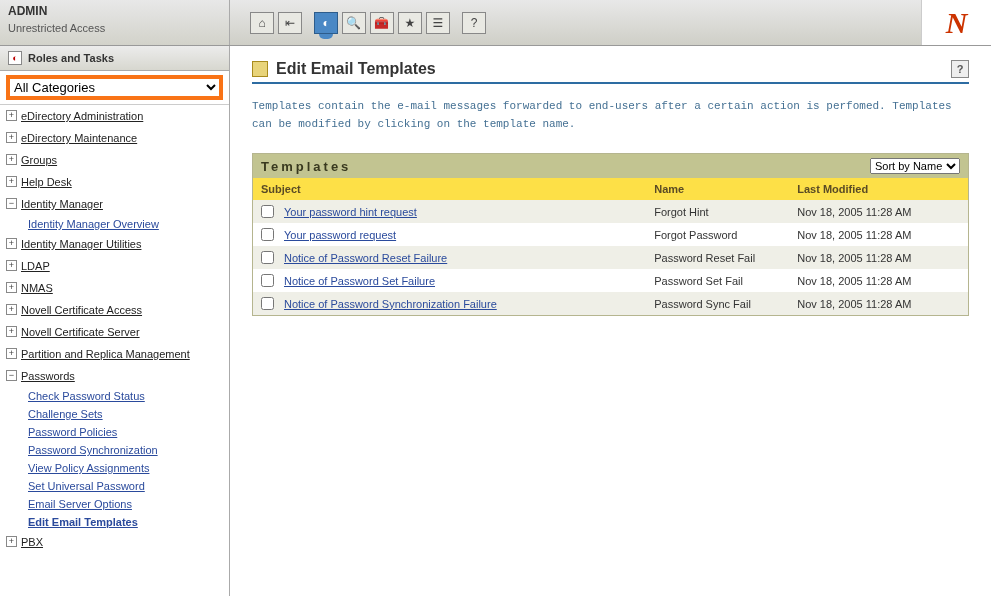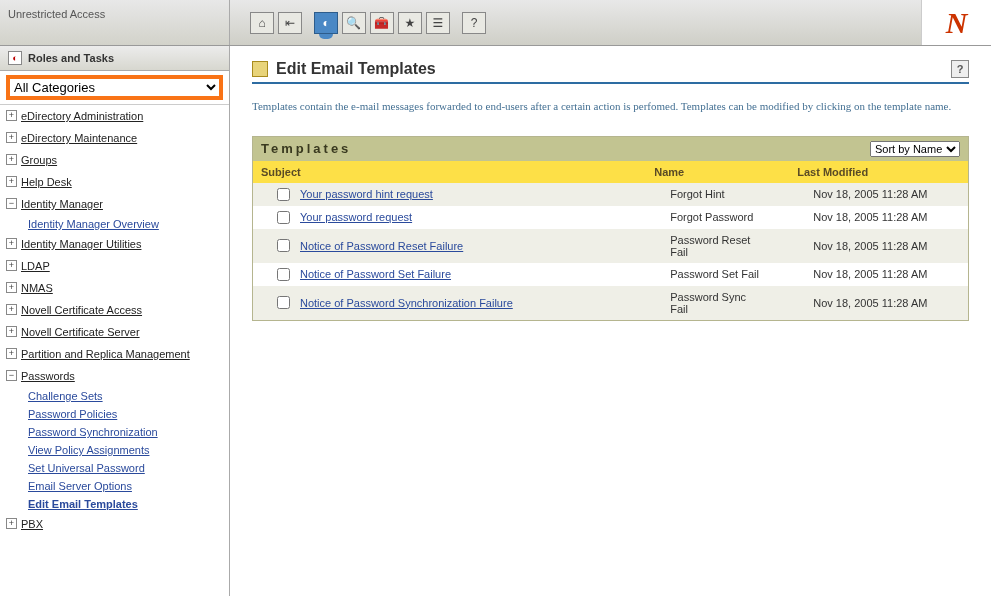--- a/index.html
+++ b/index.html
@@ -158,21 +158,21 @@
   }
   .help-btn {
     width: 18px; height: 18px; border: 1px solid #888; background: #eee;
     display: flex; align-items: center; justify-content: center; cursor: pointer;
     font-weight: bold; color: #555;
   }
   .intro-text {
     color: #447093;
     margin: 14px 0 20px 0;
     line-height: 1.6;
-    font-family: Liberation Serif, serif;
+    font-family: Liberation Mono, monospace;
   }
   
   .templates-wrap {
     border: 1px solid #b5b58f;
   }
   .templates-titlebar {
     background: #c2c491;
     display: flex; align-items: center; justify-content: space-between;
     padding: 4px 8px;
     gap: 20px;
@@ -193,34 +193,35 @@
   }
   table.tmpl th {
     text-align: left;
     font-weight: bold;
     color: #5a4b25;
     padding: 5px 8px;
     background: #fde047;
     font-size: 11px;
   }
   table.tmpl td {
-    padding: 5px 24px;
+    padding: 5px 8px;
     font-size: 11px;
     color: #333;
   }
   table.tmpl tr.alt { background: #efefe7; }
   .subj-cell { display: flex; align-items: center; gap: 10px; }
   .subj-cell input[type=checkbox] { margin: 0; }
   .subj-link { color: #2a4a9c; text-decoration: underline; cursor: pointer; }
 </style>
 </head>
 <body>
 
 <div class="topbar">
   <div class="topbar-left">
+    <div class="admin-label">ADMIN</div>
     <div class="access-label">Unrestricted Access</div>
   </div>
   <div class="topbar-center" id="topbar-icons">
       <div class="ticon">⌂</div>
       <div class="ticon" style="margin-right: 8px;">⇤</div>
       <div class="ticon active">◐</div>
       <div class="ticon">🔍</div>
       <div class="ticon">🧰</div>
       <div class="ticon">★</div>
       <div class="ticon" style="margin-right: 8px;">☰</div>
@@ -286,20 +287,21 @@
           <span class="nav-label">Novell Certificate Server</span>
         </div>
         <div class="nav-row">
           <span class="exp">+</span>
           <span class="nav-label">Partition and Replica Management</span>
         </div>
         <div class="nav-row">
           <span class="exp">−</span>
           <span class="nav-label">Passwords</span>
         </div>
+        <div class="nav-sub"><a>Check Password Status</a></div>
         <div class="nav-sub"><a>Challenge Sets</a></div>
         <div class="nav-sub"><a>Password Policies</a></div>
         <div class="nav-sub"><a>Password Synchronization</a></div>
         <div class="nav-sub"><a>View Policy Assignments</a></div>
         <div class="nav-sub"><a>Set Universal Password</a></div>
         <div class="nav-sub"><a>Email Server Options</a></div>
         <div class="nav-sub"><a class="active">Edit Email Templates</a></div>
         <div class="nav-row">
           <span class="exp">+</span>
           <span class="nav-label">PBX</span>

